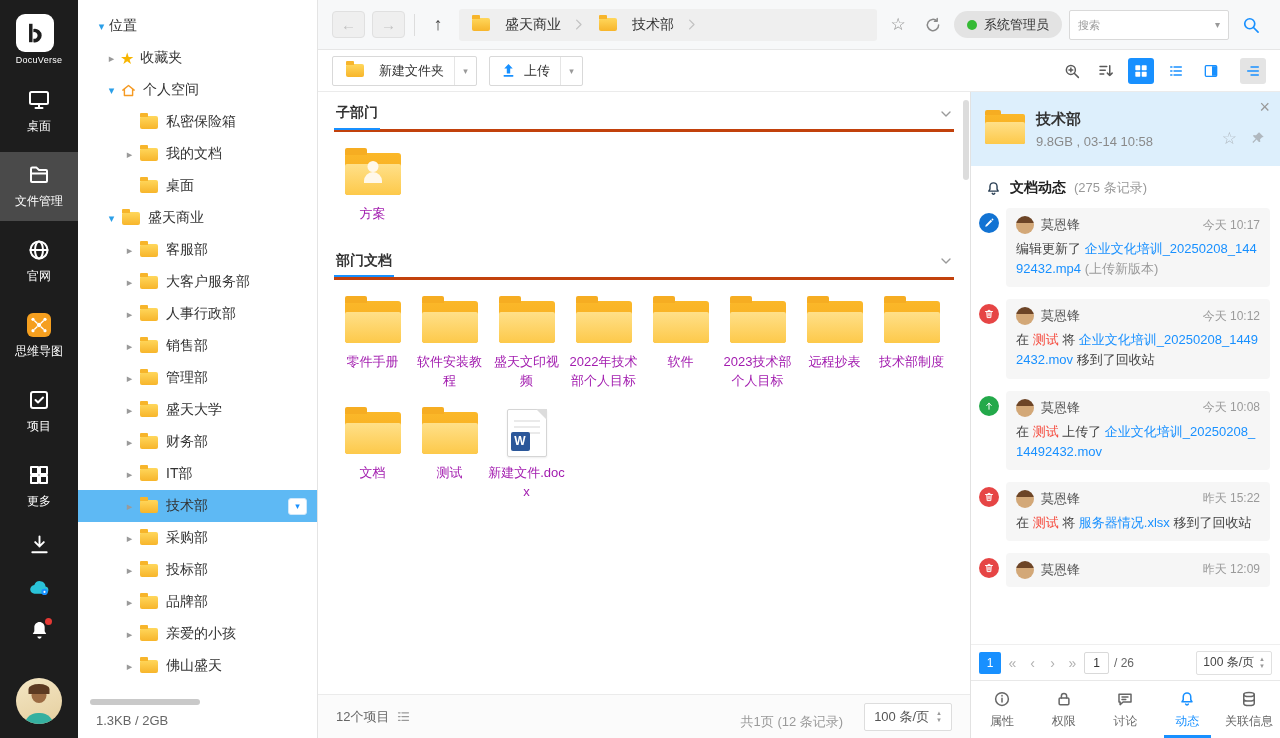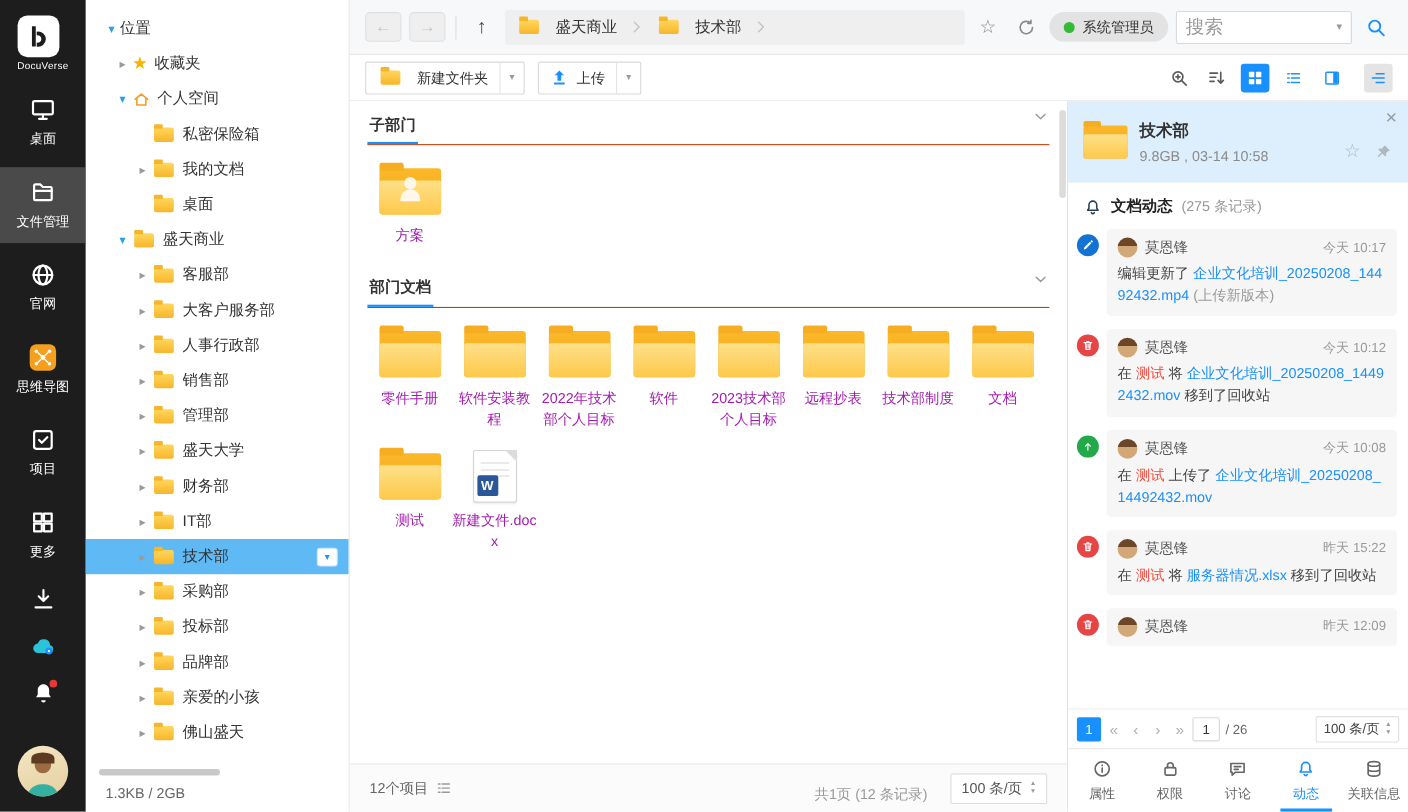--- a/index.html
+++ b/index.html
@@ -55,42 +55,42 @@
 .nav-btn.up{background:none;border:none;color:#444;font-size:18px;font-weight:bold;width:28px}
 .nav-sep{width:1px;height:22px;background:#ddd;margin:0 2px}
 .breadcrumb{flex:1;height:32px;background:#efefef;border-radius:3px;display:flex;align-items:center;padding:0 10px;min-width:0;overflow:hidden}
 .crumb{display:flex;align-items:center;gap:7px;font-size:14px;color:#333;cursor:pointer;white-space:nowrap}
 .crumb-sep{width:15px;height:15px;color:#c2c2c2;margin:0 10px;flex-shrink:0}
 .icon-btn{width:28px;height:28px;display:flex;align-items:center;justify-content:center;color:#8a8a8a;font-size:17px}
 .icon-btn[data-icon]{padding:5px}
 .user-badge{background:#e3e3e3;border-radius:14px;height:27px;display:flex;align-items:center;gap:7px;padding:0 13px;font-size:13px;color:#333;cursor:pointer;white-space:nowrap}
 .green-dot{width:10px;height:10px;border-radius:50%;background:#35ba35}
 .search-box{width:160px;height:30px;background:#fff;border:1px solid #d9d9d9;border-radius:2px;display:flex;align-items:center;padding:0 8px;flex-shrink:0}
-.search-box input{border:none;outline:none;flex:1;font-size:17px;color:#be185d;background:transparent;min-width:0}
+.search-box input{border:none;outline:none;flex:1;font-size:11px;color:#be185d;background:transparent;min-width:0}
 .search-box input::placeholder{color:#9a9a9a}
 .search-caret{color:#999;font-size:10px;cursor:pointer}
 .search-go{width:30px;height:30px;color:#1890ff;padding:5px;flex-shrink:0}
 
 .actionbar{height:42px;background:#fff;border-bottom:1px solid #ebebeb;display:flex;align-items:center;padding:0 14px;flex-shrink:0}
 .act-btn{height:30px;border:1px solid #d9d9d9;border-radius:2px;background:#fff;display:flex;align-items:center;font-size:13px;color:#333;margin-right:12px;cursor:pointer}
 .act-main{display:flex;align-items:center;gap:7px;padding:0 10px;height:100%}
 .act-dd{width:22px;height:100%;border-left:1px solid #e5e5e5;display:flex;align-items:center;justify-content:center;color:#999;font-size:9px}
 .up-ico{width:17px;height:17px;color:#1890ff}
 .act-spacer{flex:1}
 .tool-ico{width:26px;height:26px;display:flex;align-items:center;justify-content:center;color:#5a5a5a;margin-left:8px;padding:4px}
 .view-btn{width:26px;height:26px;border-radius:3px;display:flex;align-items:center;justify-content:center;color:#1890ff;margin-left:9px;padding:5px}
 .view-btn.active{background:#1890ff;color:#fff}
 .view-btn.pressed{background:#e4e4e4;margin-left:16px}
 
 .content-row{flex:1;display:flex;min-height:0}
 .main-content{flex:1;display:flex;flex-direction:column;min-width:0;background:#fff}
 .sections{flex:1;overflow:hidden;padding:6px 16px 0;position:relative}
 .vscroll{position:absolute;right:1px;top:8px;width:6px;height:80px;background:#dcdcdc;border-radius:3px;cursor:pointer}
 .grid-section{margin-bottom:8px}
-.sec-head{display:flex;align-items:flex-start;height:34px;border-bottom:1px solid #c2410c}
+.sec-head{display:flex;align-items:center;height:34px;border-bottom:3px solid #c2410c}
 .sec-title{font-size:14px;font-weight:bold;color:#333;height:100%;display:flex;align-items:center;border-bottom:2px solid #1890ff;margin-bottom:-1px;padding:0 2px}
 .sec-caret{margin-left:auto;width:16px;height:16px;color:#9a9a9a;cursor:pointer}
 .grid{display:flex;flex-wrap:wrap;padding:12px 0 2px}
 .file-item{width:77px;display:flex;flex-direction:column;align-items:center;margin-bottom:12px;cursor:pointer}
 .folder-ico{width:56px;height:42px;background:linear-gradient(180deg,#fbb829,#f5a81d);border-radius:3px;position:relative;margin:9px 0 9px}
 .folder-ico::before{content:"";position:absolute;top:-5px;left:0;width:22px;height:7px;background:#f6ad22;border-radius:2px 2px 0 0}
 .folder-ico::after{content:"";position:absolute;left:0;right:0;bottom:0;height:31px;background:linear-gradient(180deg,#ffe089,#fdc94a);border-radius:2px 2px 3px 3px}
 .person{position:absolute;left:50%;top:8px;transform:translateX(-50%);width:18px;height:24px;z-index:3}
 .person::before{content:"";position:absolute;left:50%;top:0;transform:translateX(-50%);width:11px;height:11px;border-radius:50%;background:#fff8ea}
 .person::after{content:"";position:absolute;left:50%;top:11px;transform:translateX(-50%);width:18px;height:11px;border-radius:9px 9px 0 0;background:#fff8ea}
@@ -518,20 +518,24 @@
                 <div class="file-item" data-name="file-item">
                   <div class="folder-ico" data-name="folder-icon"></div>
                   <div class="file-label" data-name="file-name">零件手册</div>
                 </div>
                 <div class="file-item" data-name="file-item">
                   <div class="folder-ico" data-name="folder-icon"></div>
                   <div class="file-label" data-name="file-name">软件安装教程</div>
                 </div>
                 <div class="file-item" data-name="file-item">
                   <div class="folder-ico" data-name="folder-icon"></div>
+                  <div class="file-label" data-name="file-name">盛天文印视频</div>
+                </div>
+                <div class="file-item" data-name="file-item">
+                  <div class="folder-ico" data-name="folder-icon"></div>
                   <div class="file-label" data-name="file-name">2022年技术部个人目标</div>
                 </div>
                 <div class="file-item" data-name="file-item">
                   <div class="folder-ico" data-name="folder-icon"></div>
                   <div class="file-label" data-name="file-name">软件</div>
                 </div>
                 <div class="file-item" data-name="file-item">
                   <div class="folder-ico" data-name="folder-icon"></div>
                   <div class="file-label" data-name="file-name">2023技术部个人目标</div>
                 </div>

